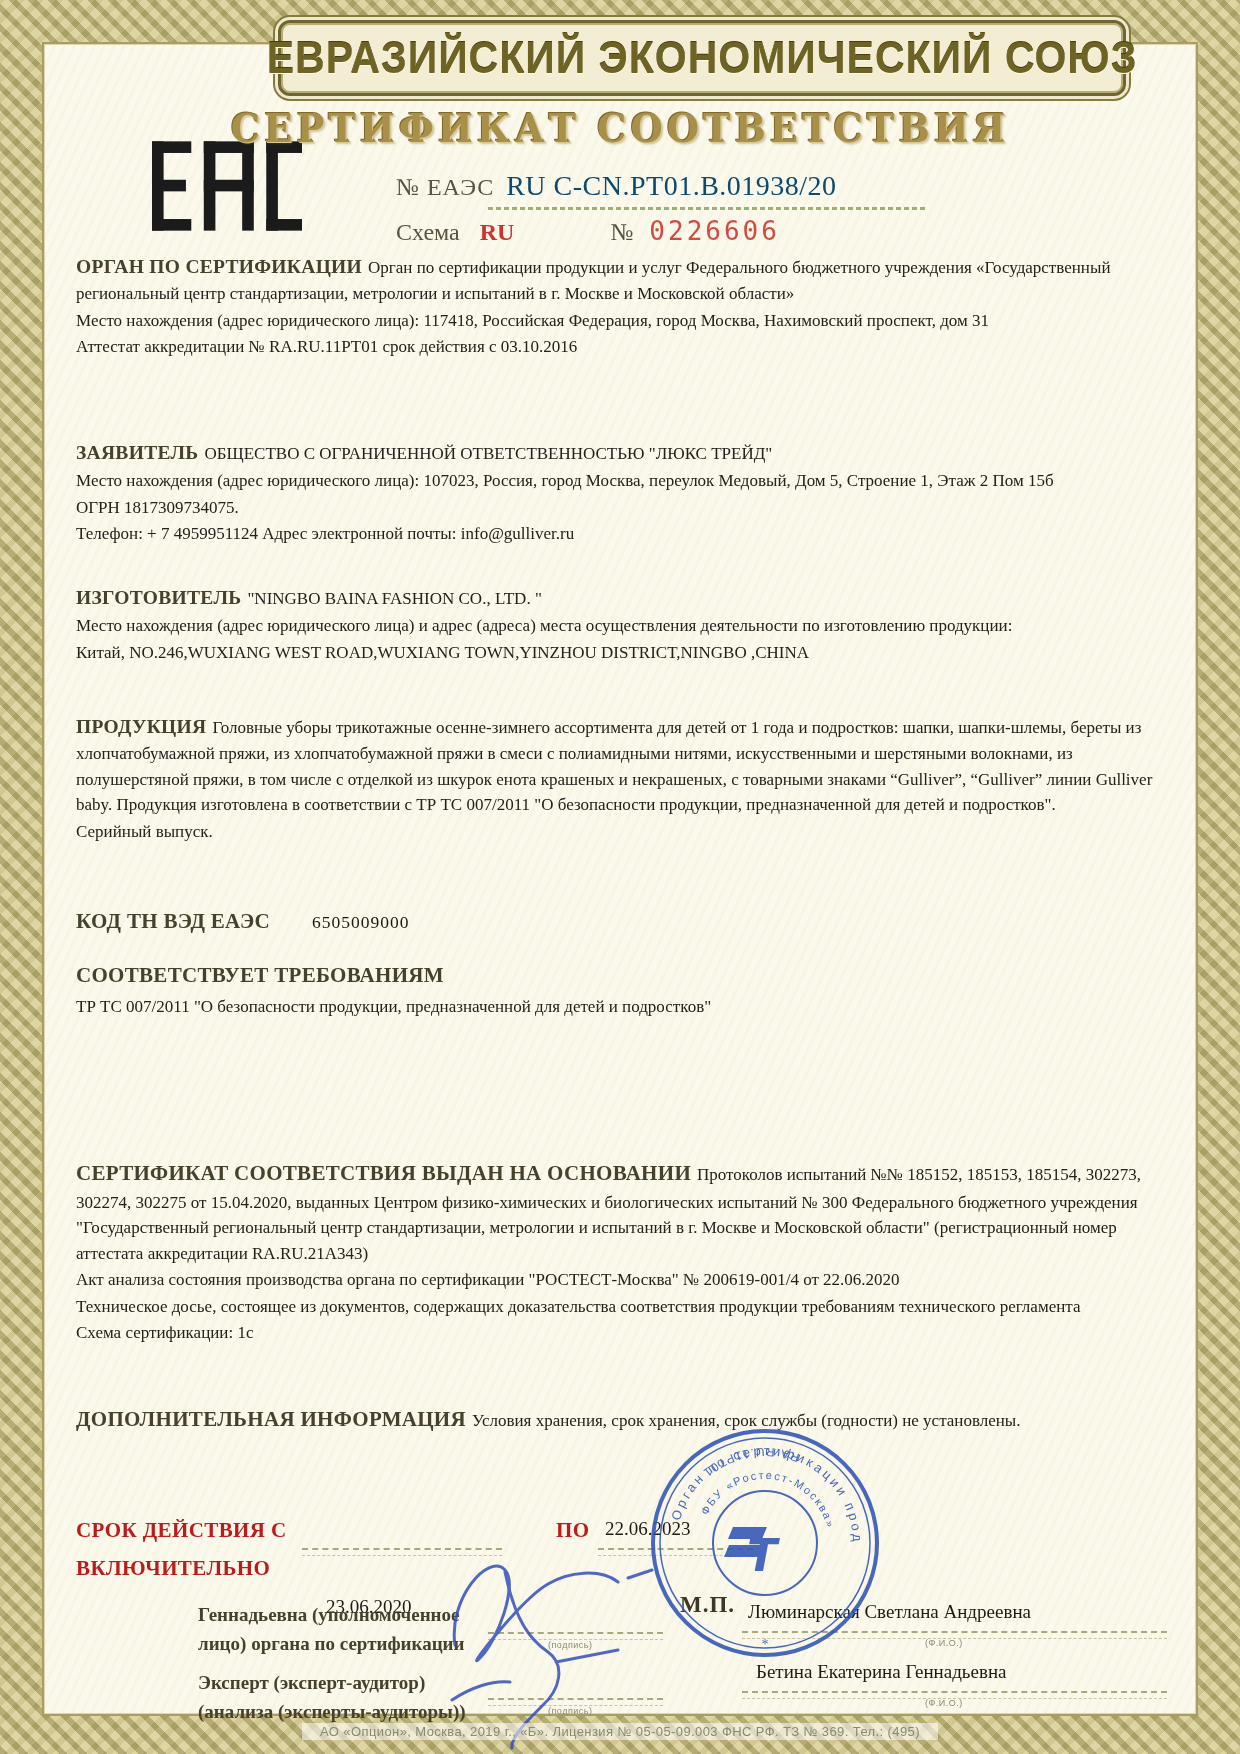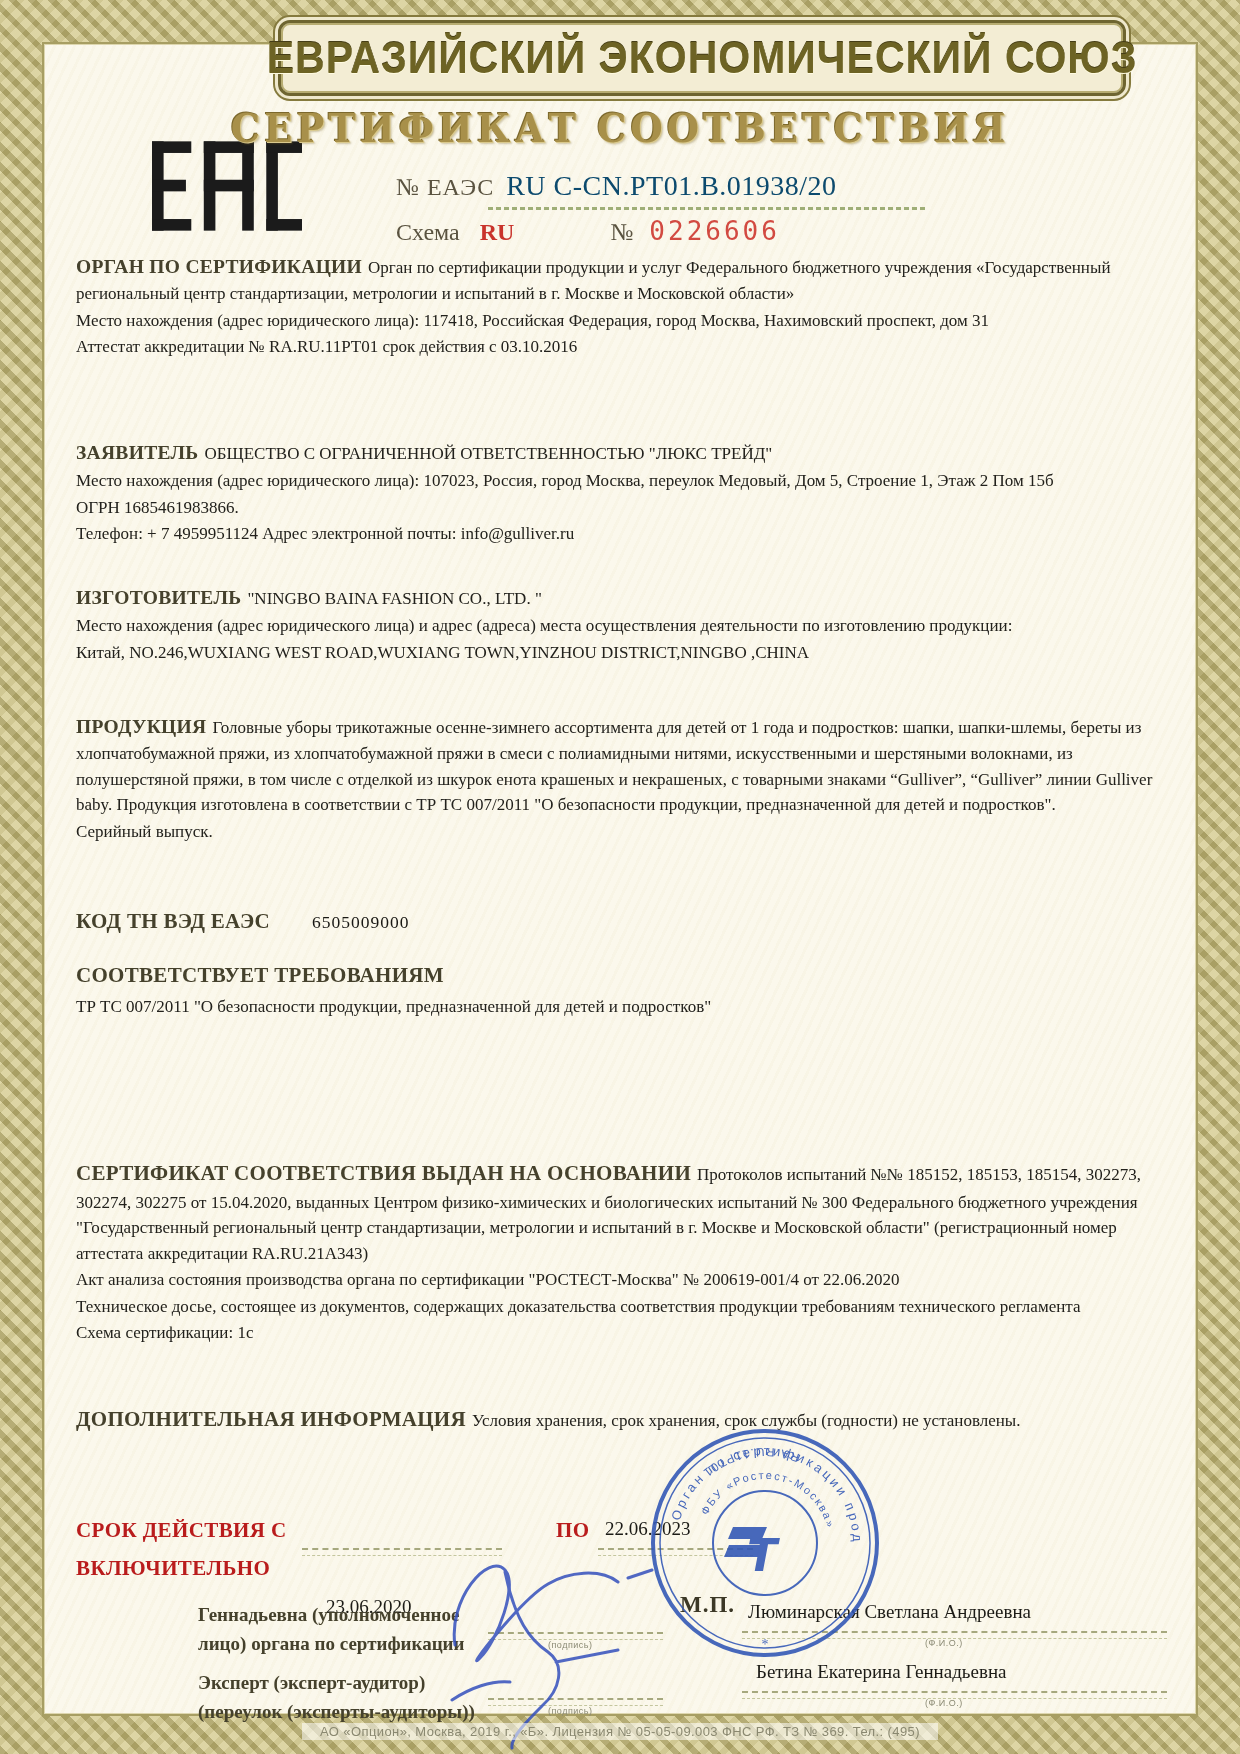--- a/index.html
+++ b/index.html
@@ -115,21 +115,21 @@
 
   <div class="section" style="top:252px">
     <span class="sec-head">ОРГАН ПО СЕРТИФИКАЦИИ</span><span>Орган по сертификации продукции и услуг Федерального бюджетного учреждения «Государственный региональный центр стандартизации, метрологии и испытаний в г. Москве и Московской области»</span>
     <div class="sec-line">Место нахождения (адрес юридического лица): 117418, Российская Федерация, город Москва, Нахимовский проспект, дом 31</div>
     <div class="sec-line">Аттестат аккредитации № RA.RU.11РТ01 срок действия с 03.10.2016</div>
   </div>
 
   <div class="section" style="top:438px">
     <span class="sec-head">ЗАЯВИТЕЛЬ</span><span>ОБЩЕСТВО С ОГРАНИЧЕННОЙ ОТВЕТСТВЕННОСТЬЮ "ЛЮКС ТРЕЙД"</span>
     <div class="sec-line">Место нахождения (адрес юридического лица): 107023, Россия, город Москва, переулок Медовый, Дом 5, Строение 1, Этаж 2 Пом 15б</div>
-    <div class="sec-line">ОГРН 1685461983866.</div>
+    <div class="sec-line">ОГРН 1817309734075.</div>
     <div class="sec-line">Телефон: + 7 4959951124 Адрес электронной почты: info@gulliver.ru</div>
   </div>
 
   <div class="section" style="top:583px">
     <span class="sec-head">ИЗГОТОВИТЕЛЬ</span><span>"NINGBO BAINA FASHION CO., LTD. "</span>
     <div class="sec-line">Место нахождения (адрес юридического лица) и адрес (адреса) места осуществления деятельности по изготовлению продукции:</div>
     <div class="sec-line">Китай, NO.246,WUXIANG WEST ROAD,WUXIANG TOWN,YINZHOU DISTRICT,NINGBO ,CHINA</div>
   </div>
 
   <div class="section" style="top:712px;width:1086px">
@@ -167,21 +167,21 @@
 
   <div class="sig-label" style="left:198px;top:1600px">
     <div>Геннадьевна (уполномоченное</div>
     <div>лицо) органа по сертификации</div>
   </div>
   <div class="dash-line" style="left:488px;top:1632px;width:175px"></div>
   <div class="caption" style="left:548px;top:1640px">(подпись)</div>
 
   <div class="sig-label" style="left:198px;top:1668px">
     <div>Эксперт (эксперт-аудитор)</div>
-    <div>(переулок (эксперты-аудиторы))</div>
+    <div>(анализа (эксперты-аудиторы))</div>
   </div>
   <div class="dash-line" style="left:488px;top:1698px;width:175px"></div>
   <div class="caption" style="left:548px;top:1706px">(подпись)</div>
 
   <div class="mp">М.П.</div>
 
   <div class="fio-name" style="left:748px;top:1601px">Люминарская Светлана Андреевна</div>
   <div class="dash-line" style="left:742px;top:1631px;width:425px"></div>
   <div class="caption" style="left:925px;top:1638px">(Ф.И.О.)</div>
 

